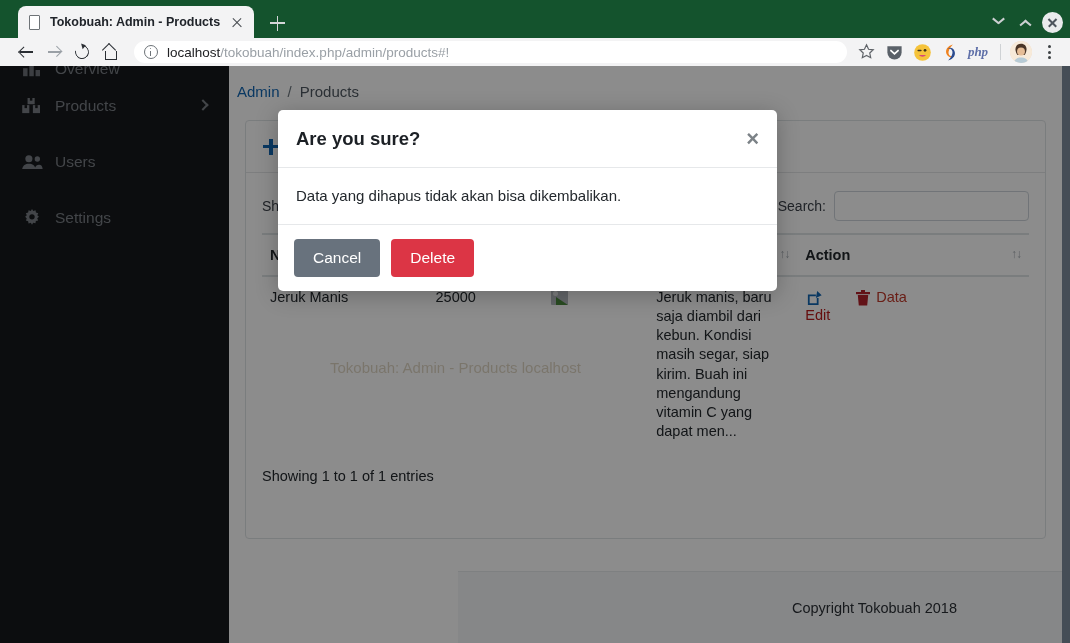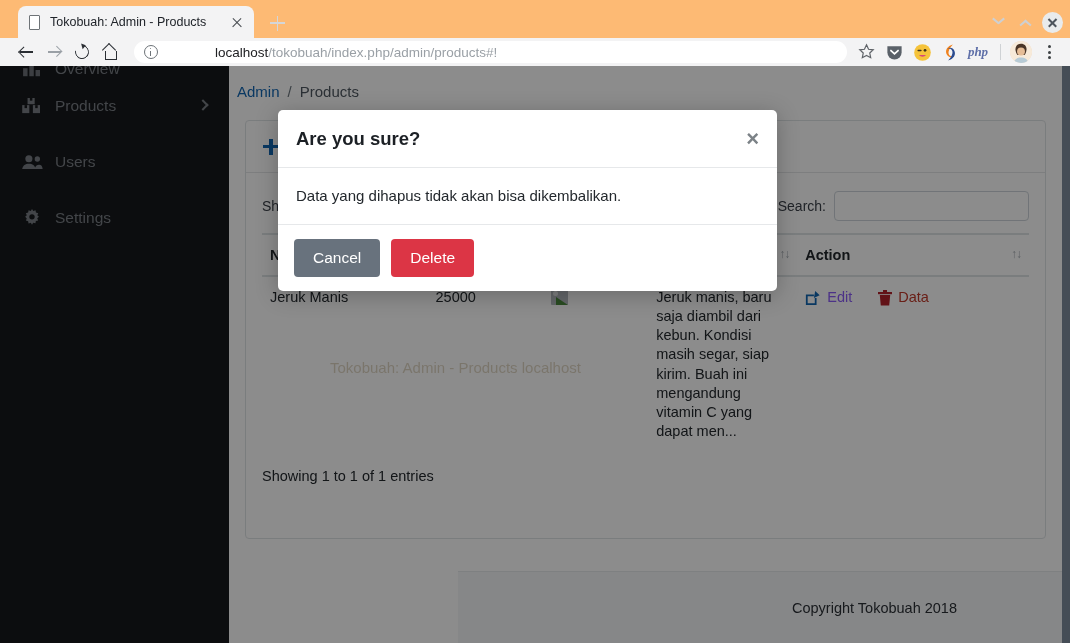--- a/index.html
+++ b/index.html
@@ -14,21 +14,22 @@
   #browser-window {
     position: absolute; left: 0; top: 0;
     width: 1070px; height: 643px;
     background: #454d56;
   }
 
   
   #tab-strip {
     position: absolute; left: 0; top: 0;
     width: 1070px; height: 38px;
-    background: #fdba74;
+    background: #14532d;
+    font-weight: bold;
   }
   #tab-active {
     position: absolute; left: 18px; top: 6px;
     width: 236px; height: 32px;
     background: #f3f3f4;
     border-radius: 8px 8px 0 0;
     display: flex; align-items: center;
     padding: 0 8px;
   }
   #tab-favicon {
@@ -180,21 +181,20 @@
 
   #url-bar {
     flex: 1 1 auto;
     height: 22px;
     margin: 0 6px 0 10px;
     background: #fff;
     border-radius: 11px;
     display: flex; align-items: center;
     padding-left: 10px;
     cursor: text;
-    gap: 48px;
   }
   #info-icon {
     width: 14px; height: 14px; flex: 0 0 14px;
     border: 1.3px solid #6d7378;
     border-radius: 50%;
     position: relative;
     margin-right: 9px;
   }
   #info-icon::before {
     content: ""; position: absolute;
@@ -407,21 +407,21 @@
     right: 0; bottom: 0;
     width: 0; height: 0;
     border-left: 12px solid #4c8b3f;
     border-top: 8px solid transparent;
   }
   .action-link {
     display: inline-flex; align-items: center;
     font-size: 14.5px; cursor: pointer;
     margin-right: 22px;
   }
-  #edit-link { color: #8b5cf6; }
+  #edit-link { color: #b91c1c; flex-direction: column; }
   #delete-link { color: #c0392b; }
   .act-icon { margin-right: 6px; display: inline-flex; }
 
   #table-footer {
     display: flex; align-items: center; justify-content: space-between;
     padding: 16px 0 0 0;
   }
   #entries-info { font-size: 14.5px; color: #23282d; }
   #pagination { display: flex; }
   .page-btn {

